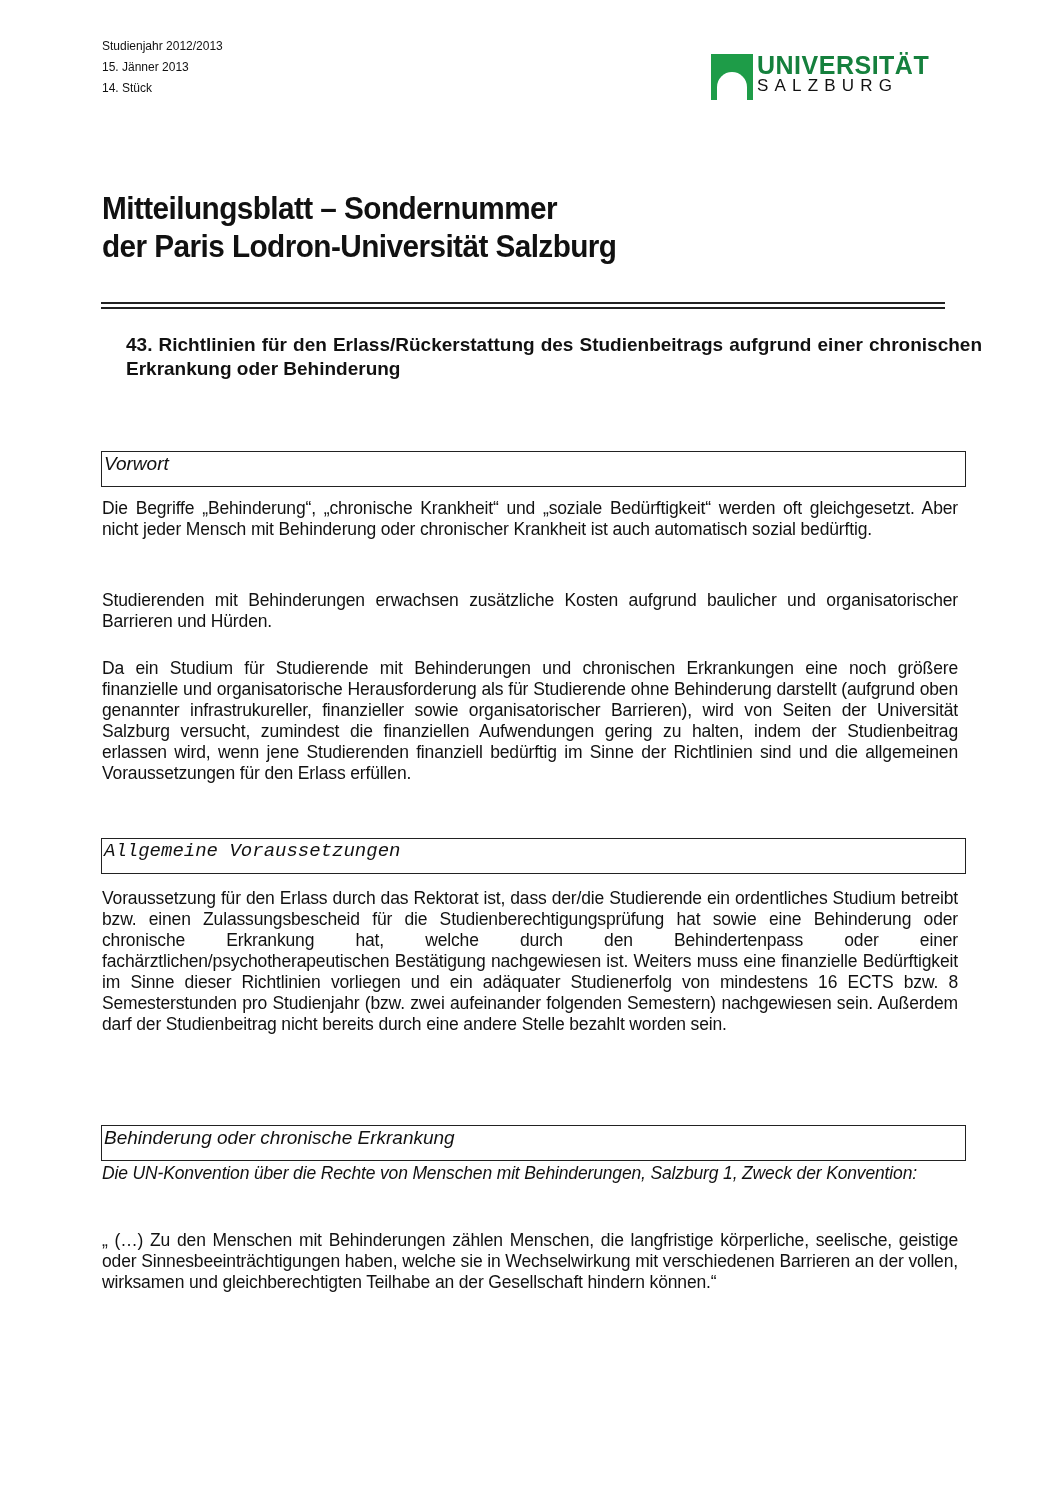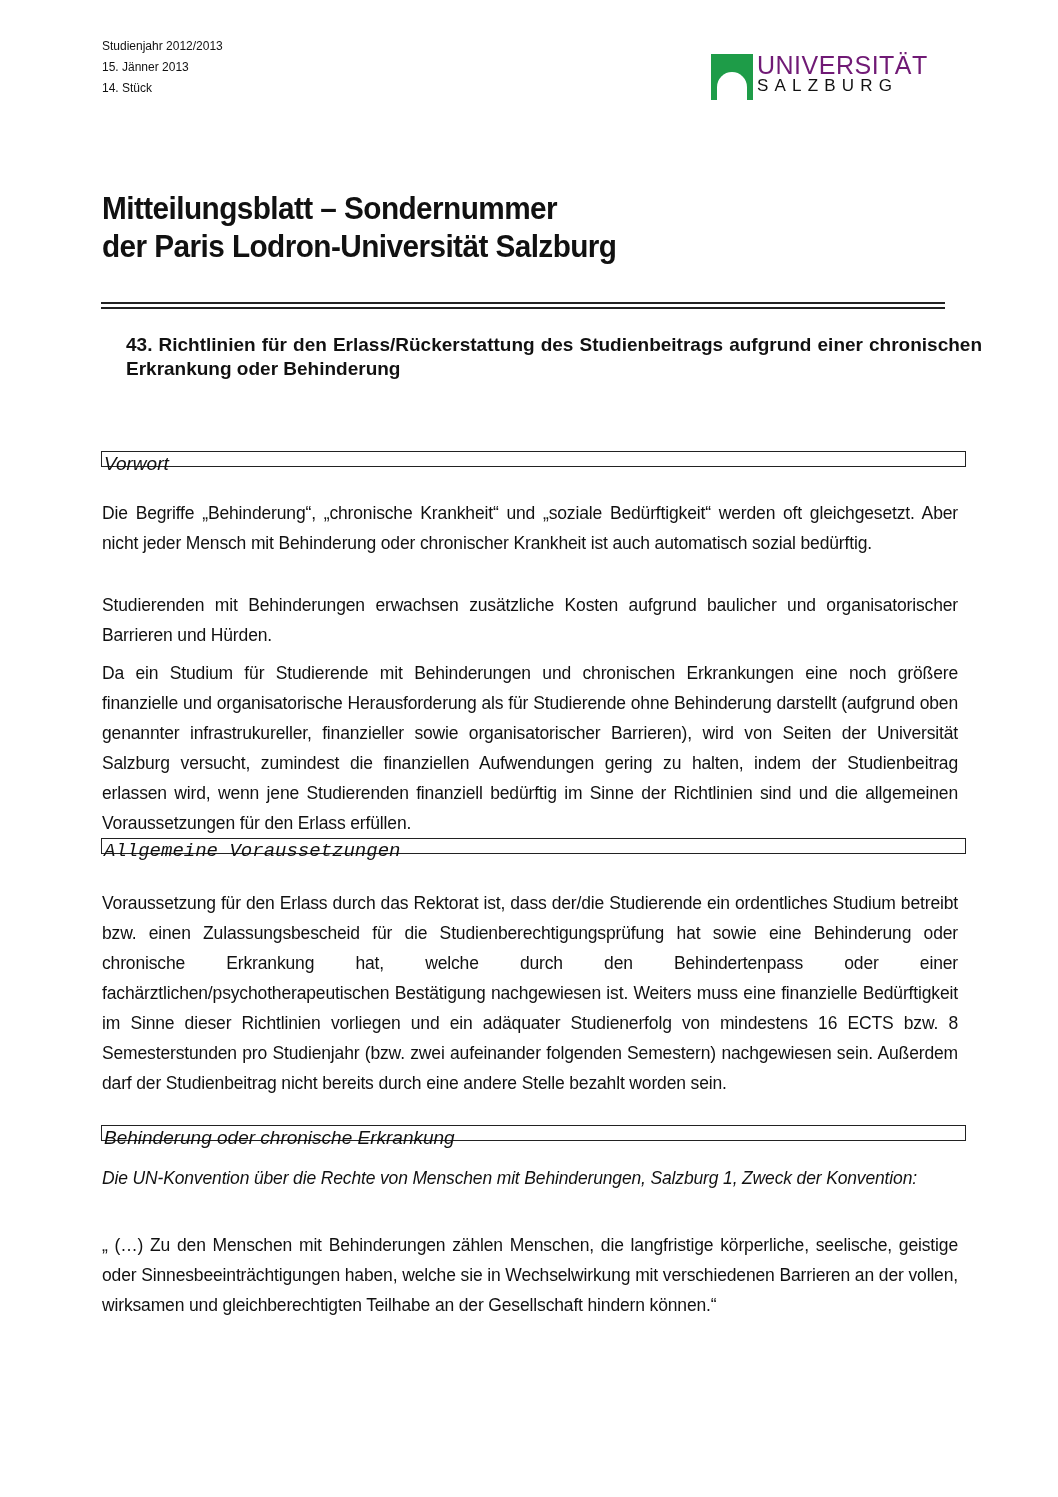--- a/index.html
+++ b/index.html
@@ -13,44 +13,44 @@
   }
   .logo { position: absolute; left: 711px; top: 54px; width: 210px; height: 48px; }
   .logo .mark {
     position: absolute; left: 0; top: 0; width: 42px; height: 46px; background: #1e9c48; overflow: hidden;
   }
   .logo .mark .arch {
     position: absolute; left: 6px; top: 18px; width: 30px; height: 40px;
     background: #fff; border-radius: 15px 15px 0 0;
   }
   .logo .uni {
-    position: absolute; left: 46px; top: -3px; font-size: 25px; font-weight: normal;
-    letter-spacing: 0.5px; color: #701a75;
+    position: absolute; left: 46px; top: -3px; font-size: 25px; font-weight: bold;
+    letter-spacing: 0.5px; color: #15803d;
   }
   .logo .sbg {
     position: absolute; left: 46px; top: 22px; font-size: 17px; letter-spacing: 6.2px; color: #111;
   }
   .title {
     position: absolute; left: 102px; top: 190px; font-size: 31px; font-weight: bold;
     line-height: 38px; letter-spacing: -0.6px; transform: scaleX(0.96); transform-origin: left;
   }
   .rule {
     position: absolute; left: 101px; top: 302px; width: 844px; height: 3px;
     border-top: 2px solid #222; border-bottom: 2px solid #222;
   }
   .subtitle {
     position: absolute; left: 102px; top: 333px; width: 856px; font-size: 19px; font-weight: bold;
     line-height: 24px; text-align: justify; text-align-last: left; margin-left: 24px;
   }
   .section-box {
-    position: absolute; left: 101px; width: 865px; height: 16px; border: 1.5px solid #222;
+    position: absolute; left: 101px; width: 865px; height: 36px; border: 1.5px solid #222;
     font-size: 19px; font-style: italic; line-height: 24px; padding-left: 2px; box-sizing: border-box;
   }
   .para {
-    position: absolute; left: 102px; width: 856px; font-size: 17.5px; line-height: 30px;
+    position: absolute; left: 102px; width: 856px; font-size: 17.5px; line-height: 21px;
     text-align: justify; text-align-last: left; letter-spacing: -0.15px;
   }
   .para.it { font-style: italic; }
 </style>
 </head>
 <body>
 
 <div class="meta">
   <div>Studienjahr 2012/2013</div>
   <div>15. Jänner 2013</div>

